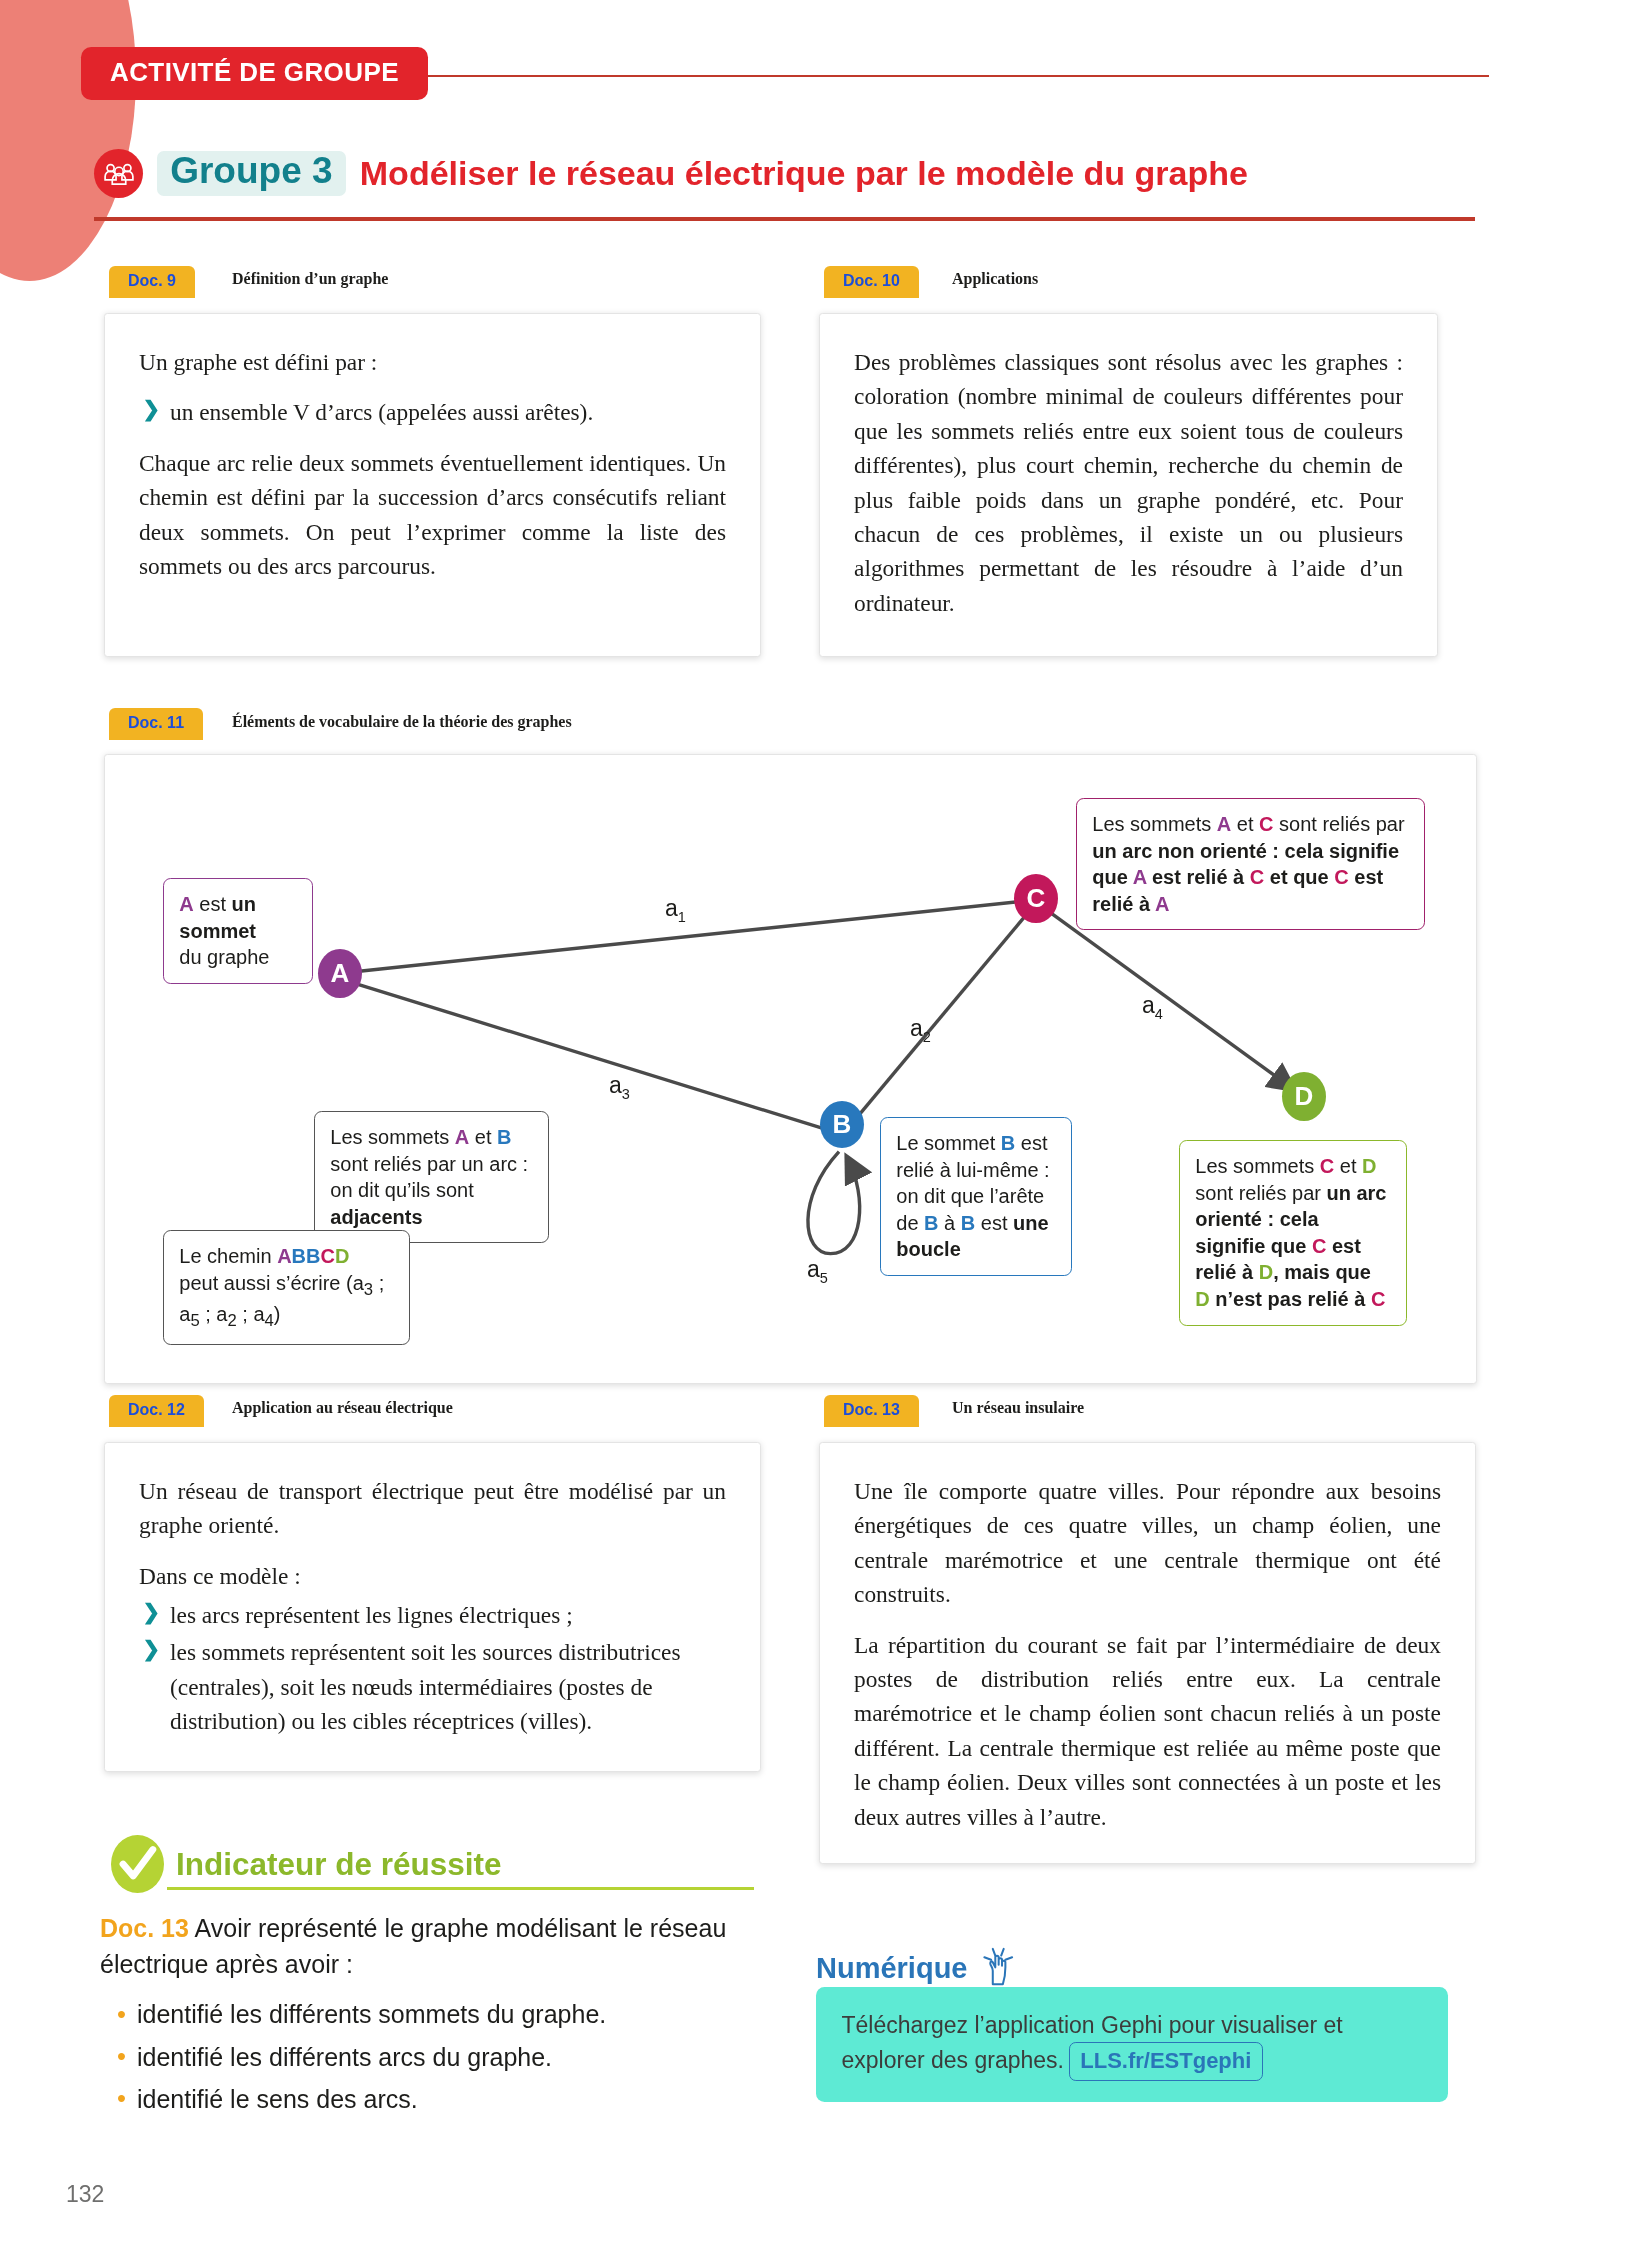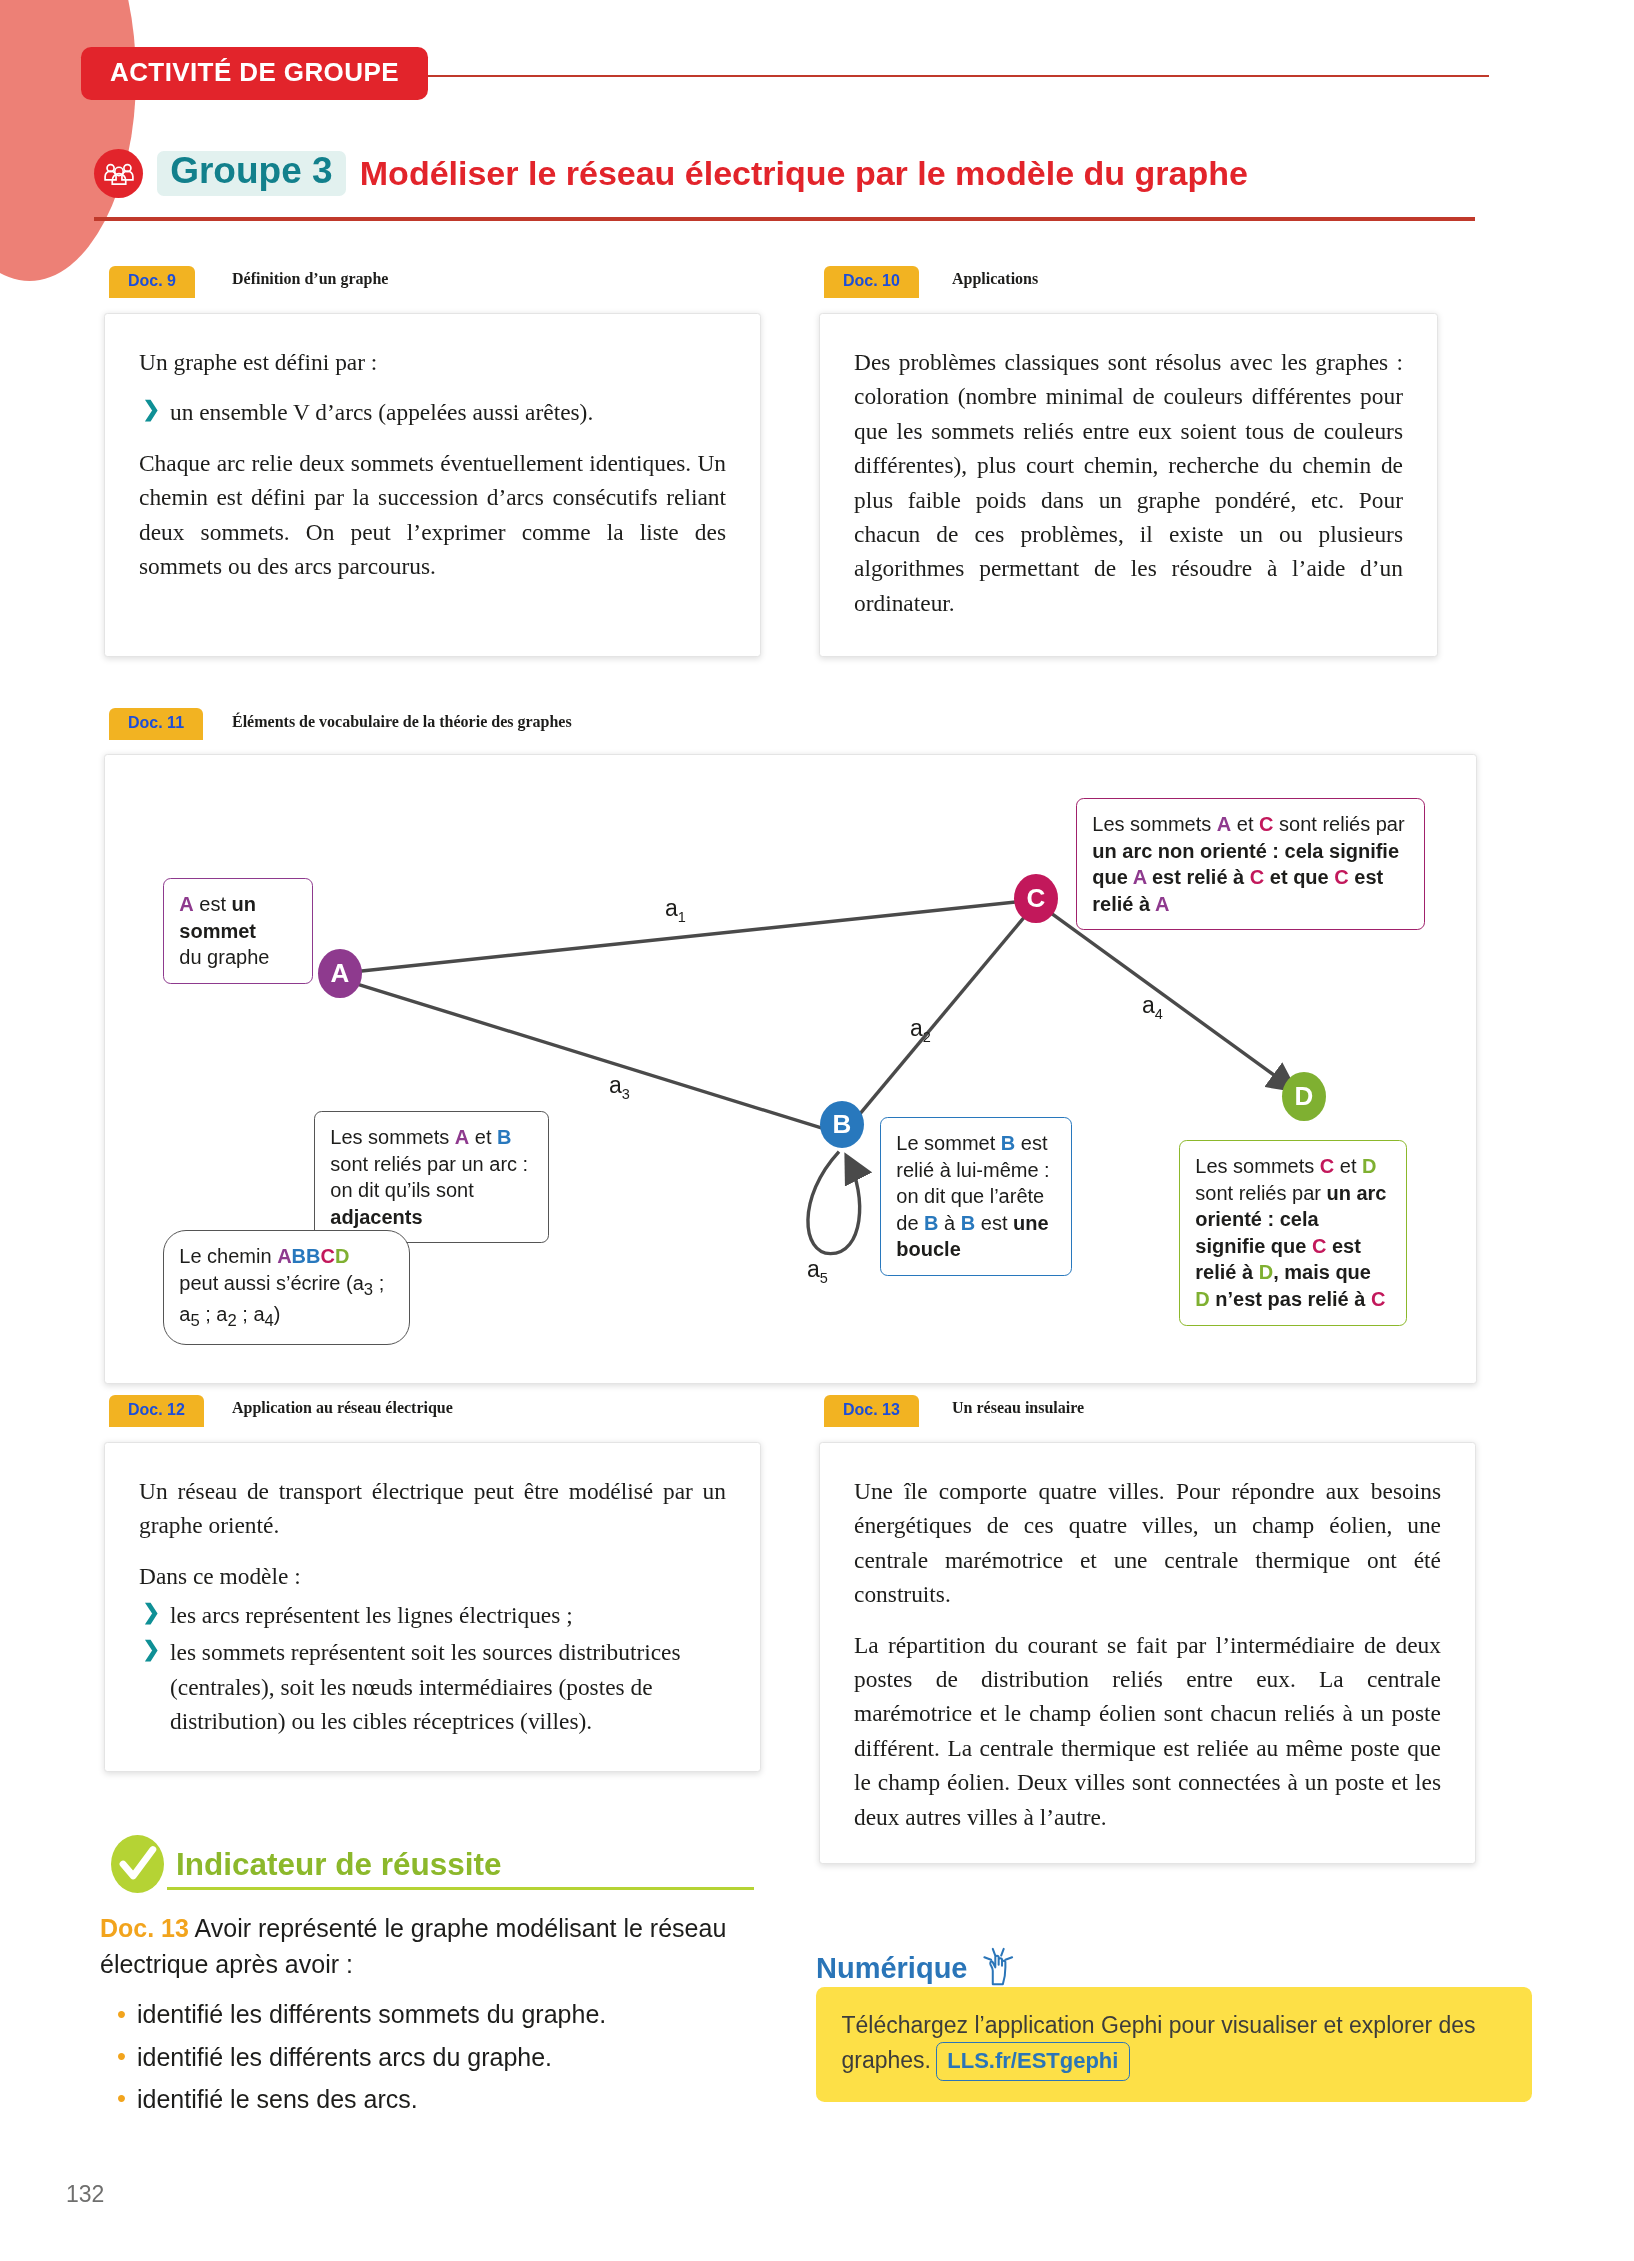--- a/index.html
+++ b/index.html
@@ -152,22 +152,22 @@
     color:#f2a41d; font-size:25.5px;
   }
 
   
   .num-title {
     position:absolute; left:816px; top:1947px;
     color:#2a75b8; font-size:29px; font-weight:bold;
   }
   .num-box {
     position:absolute; left:816px; top:1987px;
-    width:716px; box-sizing:border-box;
-    background:#fde047; border-radius:8.5px;
+    width:632px; box-sizing:border-box;
+    background:#5eead4; border-radius:8.5px;
     padding:22px 25.5px 20.4px 25.5px;
     font-size:23px; line-height:1.45; color:#3c3c3b;
   }
   .num-link {
     display:inline-block; border:1.7px solid #2a75b8; border-radius:6.8px;
     padding:1.7px 10.2px 3.4px 10.2px; color:#2a75b8;
     font-weight:bold; font-size:22px; margin-left:5.1px;
   }
   .page-num {
     position:absolute; left:66px; top:2181px;
@@ -253,21 +253,21 @@
 
   <div class="callout" style="left:58px; top:123px; width:150px; border-color:#8e3a8e;">
     <span class="cA bold">A</span> est <span class="bold">un sommet</span><br>du graphe
   </div>
 
   <div class="callout" style="left:209px; top:356px; width:235px;">
     Les sommets <span class="cA bold">A</span> et <span class="cB bold">B</span> sont
     reliés par un arc : on dit qu’ils sont <span class="bold">adjacents</span>
   </div>
 
-  <div class="callout" style="left:58px; top:475px; width:247px;border-radius:23px;">
+  <div class="callout" style="left:58px; top:475px; width:247px;">
     Le chemin <span class="cA bold">A</span><span class="cB bold">B</span><span class="cB bold">B</span><span class="cC bold">C</span><span class="cD bold">D</span>
     peut aussi s’écrire (a<sub>3</sub> ; a<sub>5</sub> ; a<sub>2</sub> ; a<sub>4</sub>)
   </div>
 
   <div class="callout" style="left:775px; top:362px; width:192px; border-color:#2878bd;">
     Le sommet <span class="cB bold">B</span> est relié à lui-même : on
     dit que l’arête de <span class="cB bold">B</span> à
     <span class="cB bold">B</span> est <span class="bold">une boucle</span>
   </div>
 

